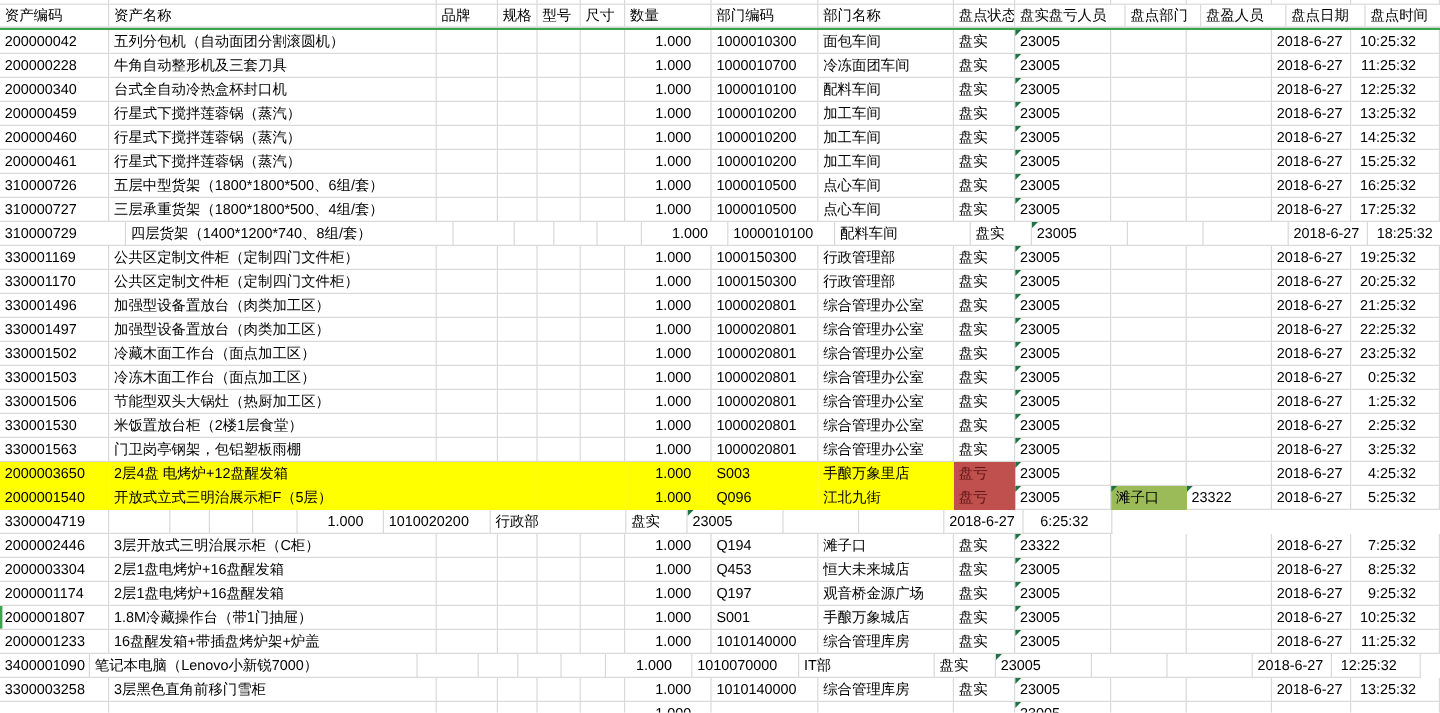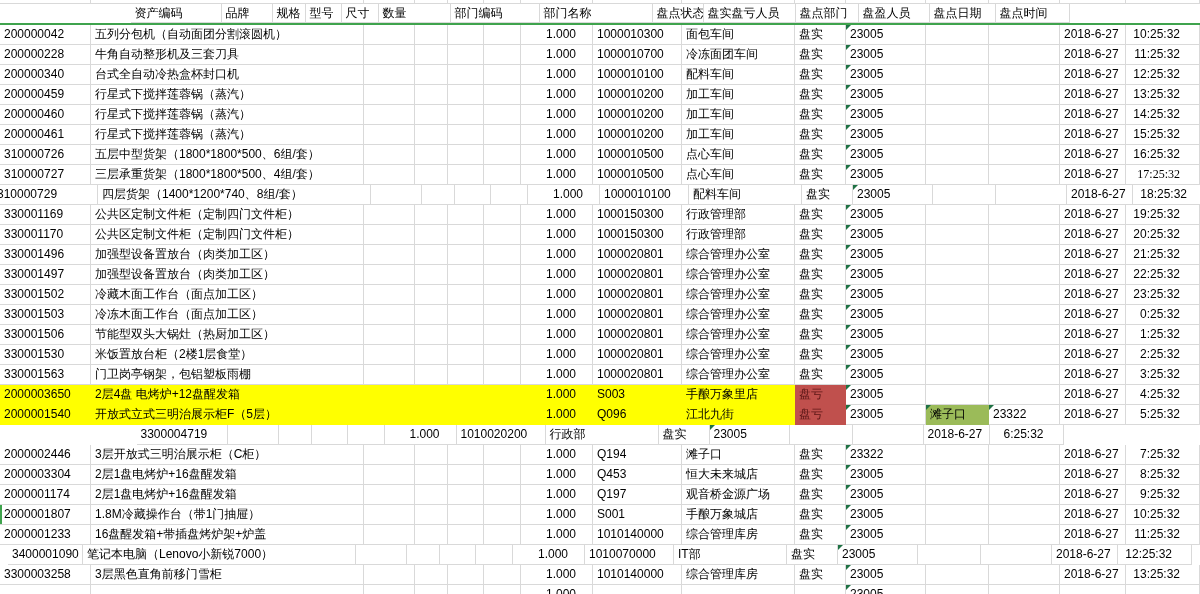--- a/index.html
+++ b/index.html
@@ -1,20 +1,20 @@
 <!DOCTYPE html>
 <html><head>
 <meta charset="utf-8">
 <style>
   html,body{margin:0;padding:0;background:#fff;}
   .sheet{
     position:relative;width:1200px;height:594px;overflow:hidden;background:#fff;
     font-family:"Liberation Sans",sans-serif;font-size:12px;color:#000;
   }
-  .row{display:flex;width:1200px;justify-content:center;}
+  .row{display:flex;width:1200px;}
   .cell{
     box-sizing:border-box;flex:0 0 auto;height:100%;position:relative;
     border-right:1px solid #D9D9D9;border-bottom:1px solid #D9D9D9;
     padding:0 2px 0 4px;white-space:nowrap;overflow:hidden;line-height:19px;
   }
   .sliver-row{height:4px;}
   .sliver-row .cell{border-bottom:1px solid #D9D9D9;}
   .header-row{height:19px;}
   .header-row .cell{line-height:18px;}
   .freeze-line{width:1200px;height:2px;background:#3FA34D;}
@@ -47,20 +47,21 @@
       <div class="cell" style="width: 113px;"></div>
       <div class="cell" style="width: 51px;"></div>
       <div class="cell" style="width: 80px;"></div>
       <div class="cell" style="width: 63px;"></div>
       <div class="cell" style="width: 71px;"></div>
       <div class="cell" style="width: 66px;"></div>
       <div class="cell" style="width: 74px;"></div>
     </div>
   <div class="row header-row">
       <div class="cell" style="width: 91px;">资产编码</div>
+      <div class="cell" style="width: 273px;">资产名称</div>
       <div class="cell" style="width: 51px;">品牌</div>
       <div class="cell" style="width: 33px;">规格</div>
       <div class="cell" style="width: 36px;">型号</div>
       <div class="cell" style="width: 37px;">尺寸</div>
       <div class="cell" style="width: 72px;">数量</div>
       <div class="cell" style="width: 89px;">部门编码</div>
       <div class="cell" style="width: 113px;">部门名称</div>
       <div class="cell" style="width: 51px;">盘点状态</div>
       <div class="cell" style="width: 92px;">盘实盘亏人员</div>
       <div class="cell" style="width: 63px;">盘点部门</div>
@@ -197,21 +198,21 @@
         <div class="cell" style="width: 36px;"></div>
         <div class="cell" style="width: 37px;"></div>
         <div class="cell qty" style="width: 72px;">1.000</div>
         <div class="cell" style="width: 89px;">1000010500</div>
         <div class="cell" style="width: 113px;">点心车间</div>
         <div class="cell" style="width: 51px;">盘实</div>
         <div class="cell flag" style="width: 80px;">23005</div>
         <div class="cell" style="width: 63px;"></div>
         <div class="cell" style="width: 71px;"></div>
         <div class="cell dt" style="width: 66px;">2018-6-27</div>
-        <div class="cell tm" style="width: 74px; font-family: Liberation Serif, serif;">17:25:32</div>
+        <div class="cell tm" style="width: 74px;">17:25:32</div>
       </div>
       <div class="row data-row">
         <div class="cell" style="width: 105px;">310000729</div>
         <div class="cell" style="width: 273px;">四层货架（1400*1200*740、8组/套）</div>
         <div class="cell" style="width: 51px;"></div>
         <div class="cell" style="width: 33px;"></div>
         <div class="cell" style="width: 36px;"></div>
         <div class="cell" style="width: 37px;"></div>
         <div class="cell qty" style="width: 72px;">1.000</div>
         <div class="cell" style="width: 89px;">1000010100</div>

